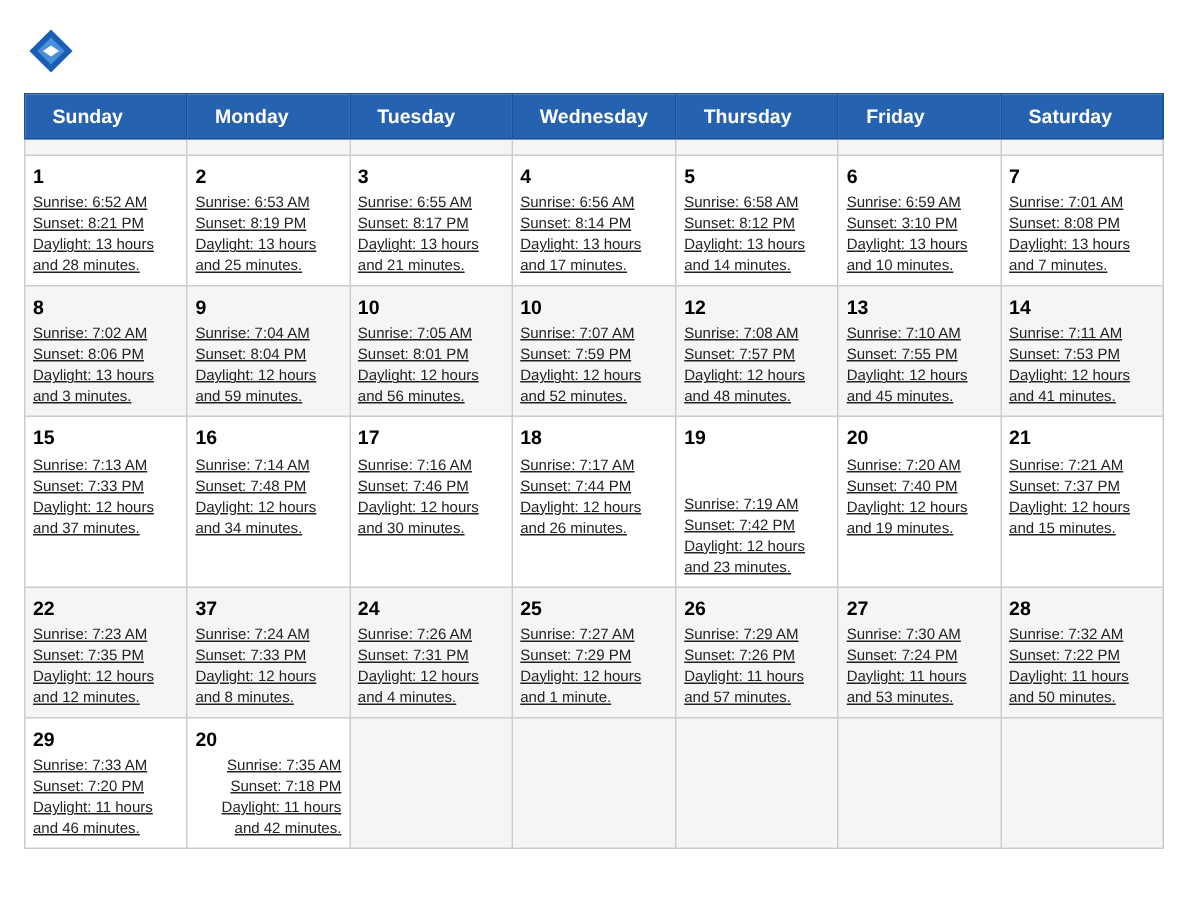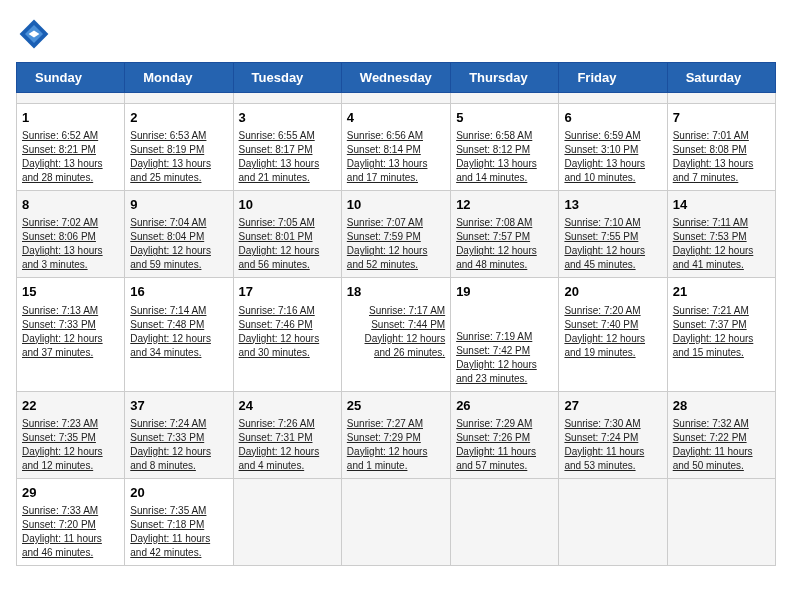--- a/index.html
+++ b/index.html
@@ -251,21 +251,21 @@
         </td>
         <td>
           <span class="day-num">17</span>
           <div class="day-info" style="white-space: pre-line;">Sunrise: 7:16 AM
 Sunset: 7:46 PM
 Daylight: 12 hours
 and 30 minutes.</div>
         </td>
         <td>
           <span class="day-num">18</span>
-          <div class="day-info" style="white-space: pre-line; text-align: right;">Sunrise: 7:17 AM
+          <div class="day-info" style="white-space: pre-line;">Sunrise: 7:17 AM
 Sunset: 7:44 PM
 Daylight: 12 hours
 and 26 minutes.</div>
         </td>
         <td>
           <span class="day-num">19</span>
           <div class="day-info" style="white-space: pre-line; margin-top: 28px;">Sunrise: 7:19 AM
 Sunset: 7:42 PM
 Daylight: 12 hours
 and 23 minutes.</div>
@@ -339,21 +339,21 @@
       <tr>
         <td>
           <span class="day-num">29</span>
           <div class="day-info" style="white-space: pre-line;">Sunrise: 7:33 AM
 Sunset: 7:20 PM
 Daylight: 11 hours
 and 46 minutes.</div>
         </td>
         <td>
           <span class="day-num">20</span>
-          <div class="day-info" style="white-space: pre-line;">Sunrise: 7:35 AM
+          <div class="day-info" style="white-space: pre-line; text-align: right;">Sunrise: 7:35 AM
 Sunset: 7:18 PM
 Daylight: 11 hours
 and 42 minutes.</div>
         </td>
         <td class="empty"></td>
         <td class="empty"></td>
         <td class="empty"></td>
         <td class="empty"></td>
         <td class="empty"></td>
       </tr>

